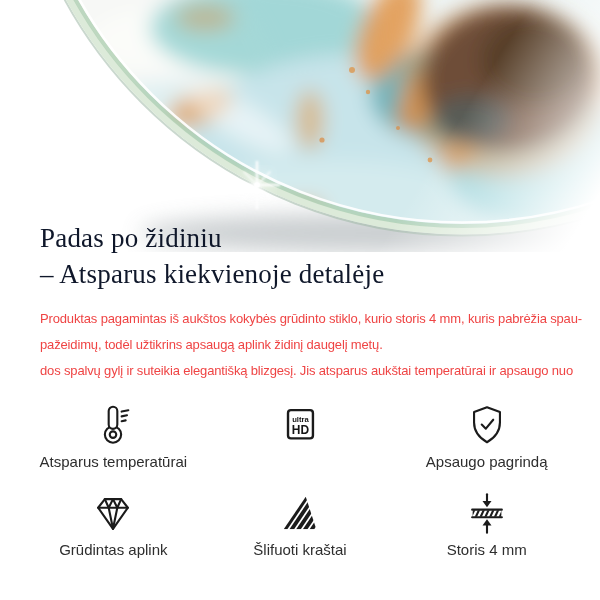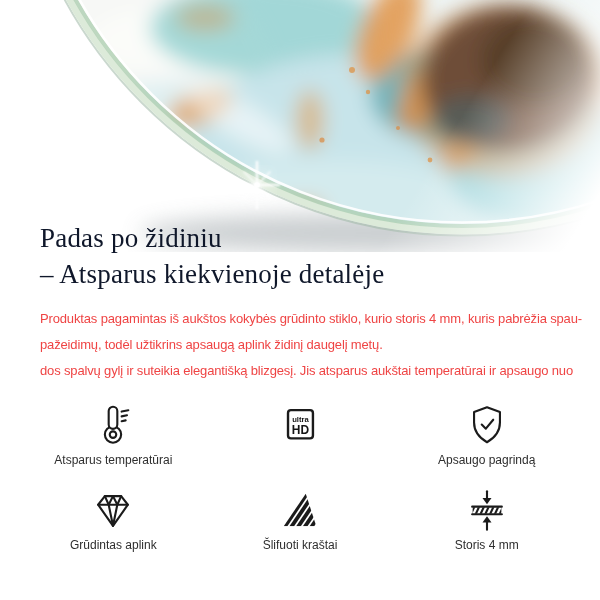--- a/index.html
+++ b/index.html
@@ -9,21 +9,21 @@
   .headline{position:absolute;left:40px;top:220px;margin:0;
             font-family:"Liberation Serif",serif;font-weight:400;
             font-size:27px;line-height:36px;color:#0f172a;letter-spacing:.2px;}
   .desc{position:absolute;left:40px;top:306px;width:545px;margin:0;
         font-size:13px;line-height:26px;color:#ef4444;letter-spacing:-.15px;}
   .desc .pline{display:block;white-space:nowrap;}
   .features{position:absolute;left:20px;top:398px;width:560px;
             display:grid;grid-template-columns:1fr 1fr 1fr;row-gap:16px;}
   .feature{display:flex;flex-direction:column;align-items:center;}
   .ficon{height:50px;display:flex;align-items:flex-end;justify-content:center;}
-  .flabel{margin-top:5px;font-size:12px;color:#2e2e2e;letter-spacing:0;}
+  .flabel{margin-top:5px;font-size:15px;color:#2e2e2e;letter-spacing:0;}
   .ficon svg{display:block;}
   .ficon .stroke{fill:none;stroke:#1b1b1b;stroke-width:2.2;stroke-linecap:round;stroke-linejoin:round;}
   .ficon .fillb{fill:#1b1b1b;stroke:none;}
   svg text.badge-sm{font-family:"Liberation Sans",sans-serif;font-size:8px;font-weight:700;fill:#151515;}
   svg text.badge-lg{font-family:"Liberation Sans",sans-serif;font-size:12.5px;font-weight:800;fill:#151515;}
 </style>
 </head>
 <body>
 
 <div class="stage">

